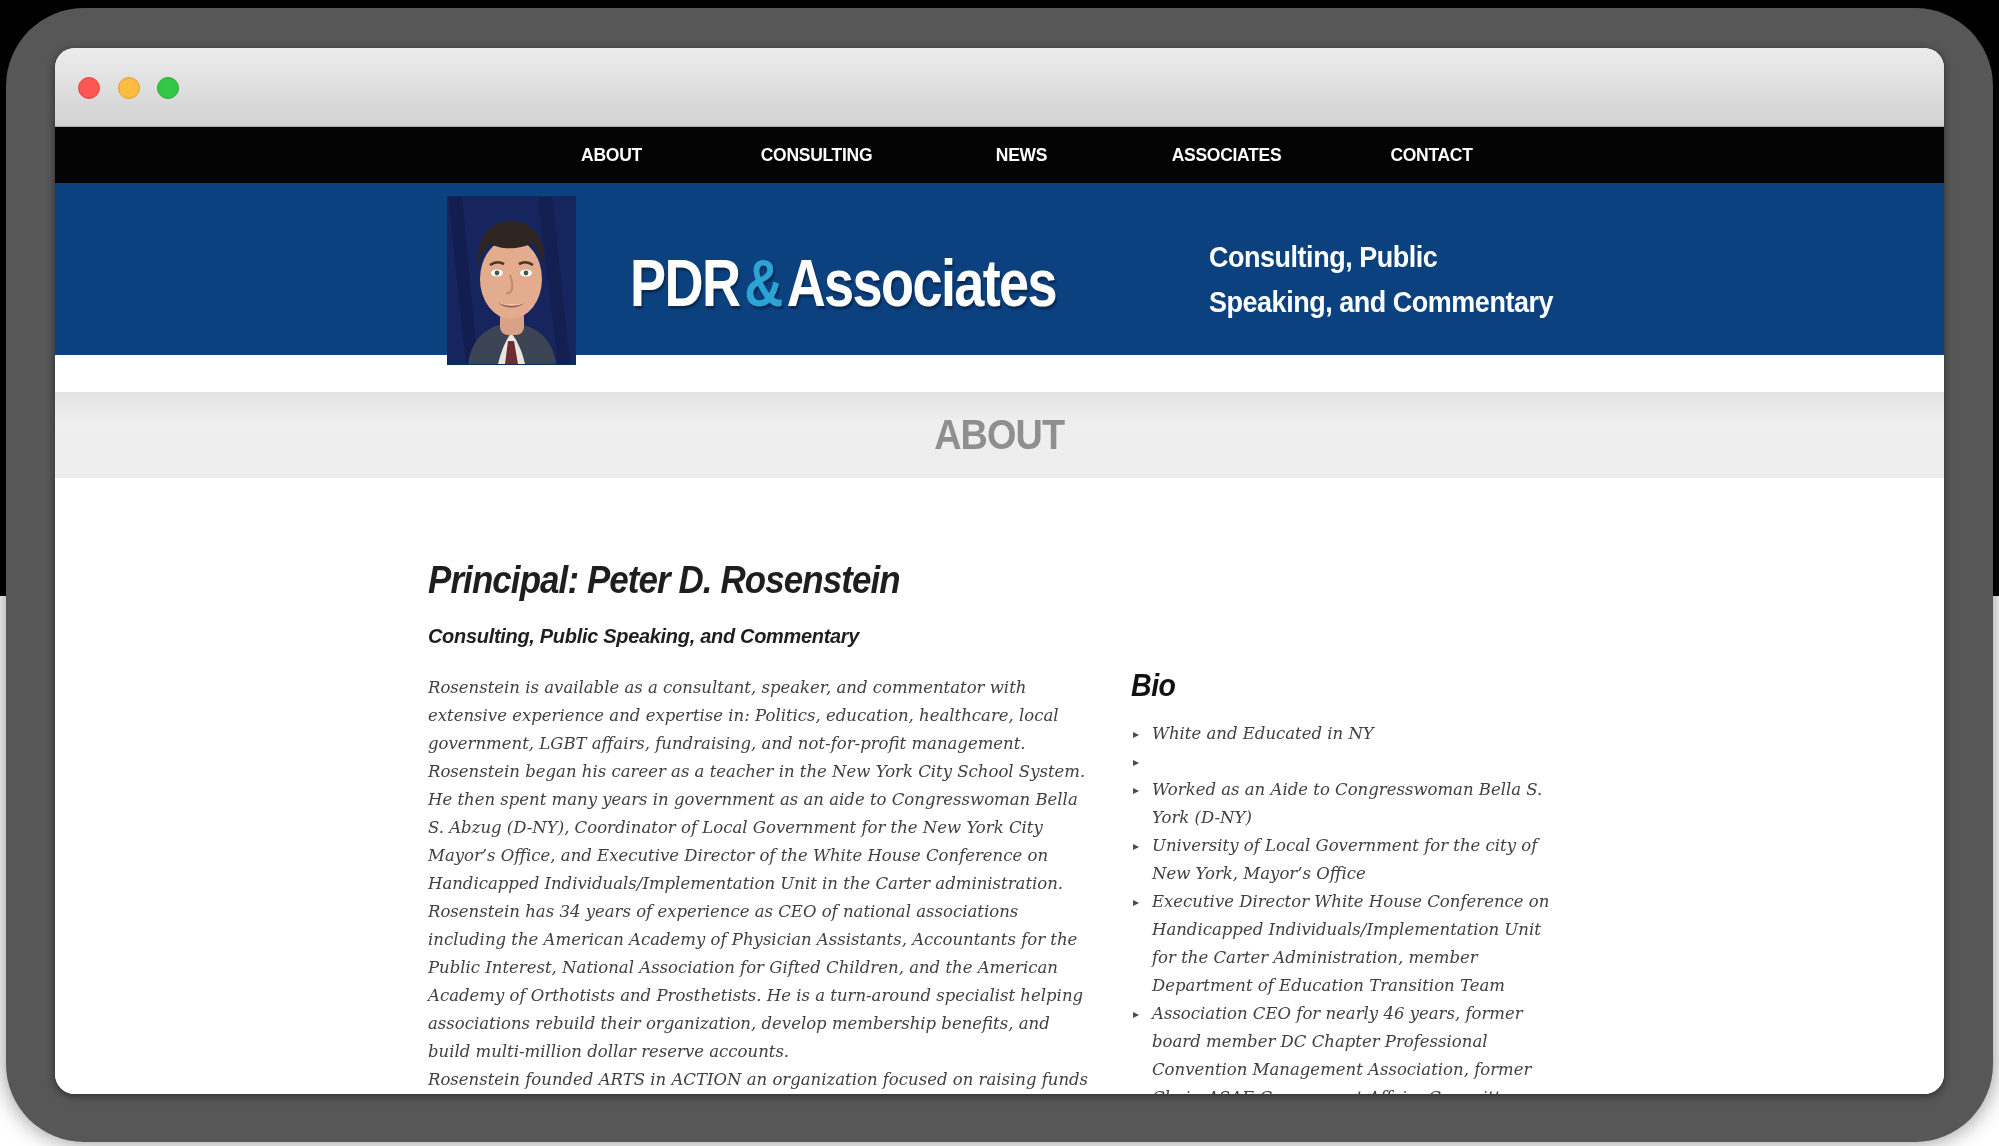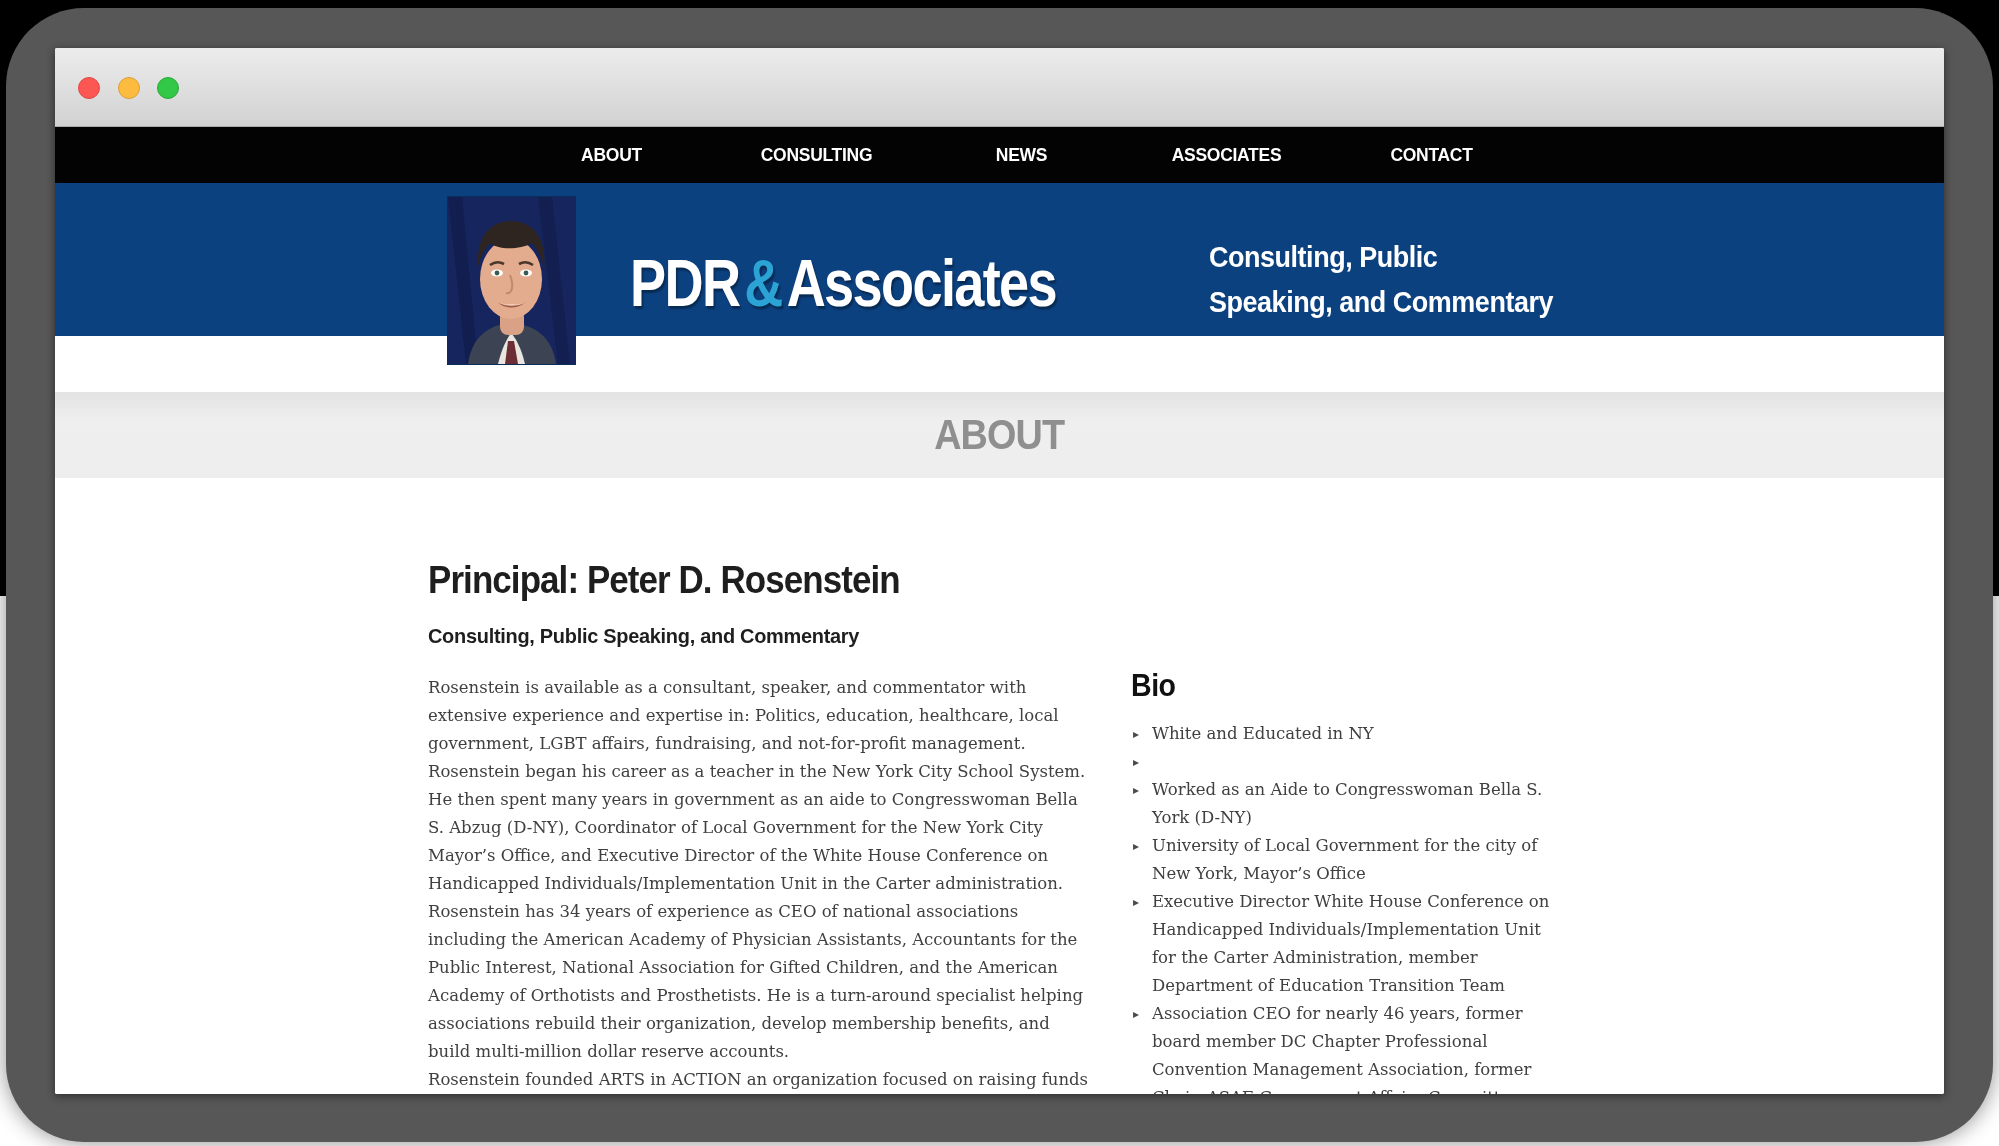--- a/index.html
+++ b/index.html
@@ -14,21 +14,21 @@
   
   .bezel {
     position:absolute; left:6px; top:8px; right:6px; bottom:4px;
     background:#575757; border-radius:78px;
     box-shadow: 0 0 22px rgba(0,0,0,.45);
   }
 
   
   .window {
     position:absolute; left:55px; top:48px; width:1889px; height:1046px;
-    background:#fff; border-radius:2px; overflow:hidden;
+    background:#fff; border-radius:20px; overflow:hidden;
     box-shadow: 0 2px 8px rgba(0,0,0,.5);
   }
 
   
   .titlebar {
     position:absolute; left:0; top:0; width:100%; height:79px;
     background:linear-gradient(#ececec, #d2d2d2);
     border-bottom:1px solid #ababab;
   }
   .traffic { position:absolute; top:29px; width:22px; height:22px; border-radius:50%; }
@@ -43,21 +43,21 @@
     padding-left:44px;
   }
   .nav-item {
     width:205px; text-align:center; color:#fff; cursor:pointer;
     font-size:19px; font-weight:700; letter-spacing:-.3px;
     transform:scaleX(.92);
   }
 
   
   .masthead {
-    position:absolute; left:0; top:135px; width:100%; height:153px;
+    position:absolute; left:0; top:135px; width:100%; height:172px;
     background:#0c4180;
   }
   .portrait {
     position:absolute; left:392px; top:13px; width:129px; height:169px;
     border:1px solid #0a2d5a; background:#15255c;
   }
   .brand {
     position:absolute; left:575px; top:62px; white-space:nowrap;
     font-size:66px; font-weight:800; letter-spacing:-2px; color:#fff;
     transform:scaleX(.82); transform-origin:left center;
@@ -75,21 +75,21 @@
     position:absolute; left:0; top:344px; width:100%; height:86px;
     background:linear-gradient(#e3e3e3, #efefef 35%, #ededed);
     display:flex; align-items:center; justify-content:center;
   }
   .page-banner .title {
     color:#8f8f8f; font-size:42px; font-weight:700; letter-spacing:-1px;
     transform:scaleX(.9);
   }
 
   
-  .content { position:absolute; left:0; top:430px; width:100%; height:616px; background:#fff; }
+  .content { position:absolute; left:0; top:430px; width:100%; height:616px; background:#fff;font-style:italic; }
 
   .left-col { position:absolute; left:373px; top:0; width:666px; }
   .left-col h1 {
     margin:80px 0 0; color:#1e1e1e; font-size:38px; line-height:44px;
     font-weight:700; letter-spacing:-1px; transform:scaleX(.92); transform-origin:left;
     white-space:nowrap;
   }
   .left-col h2 {
     margin:22px 0 0; color:#1e1e1e; font-size:21px; font-weight:700;
     letter-spacing:-.3px; transform:scaleX(.95); transform-origin:left; white-space:nowrap;

